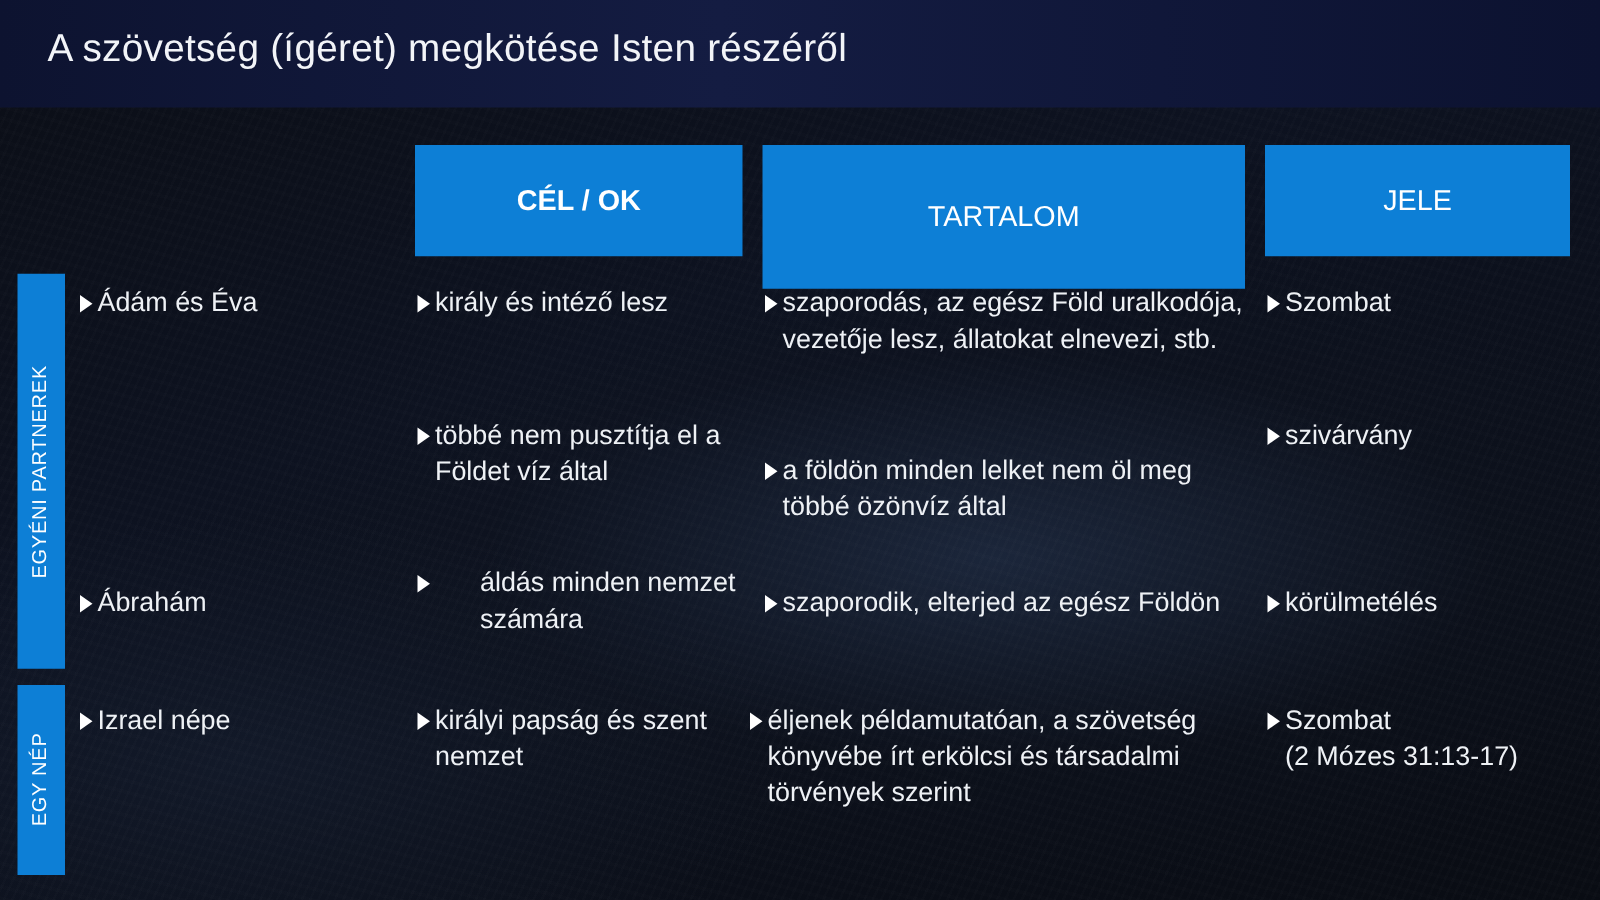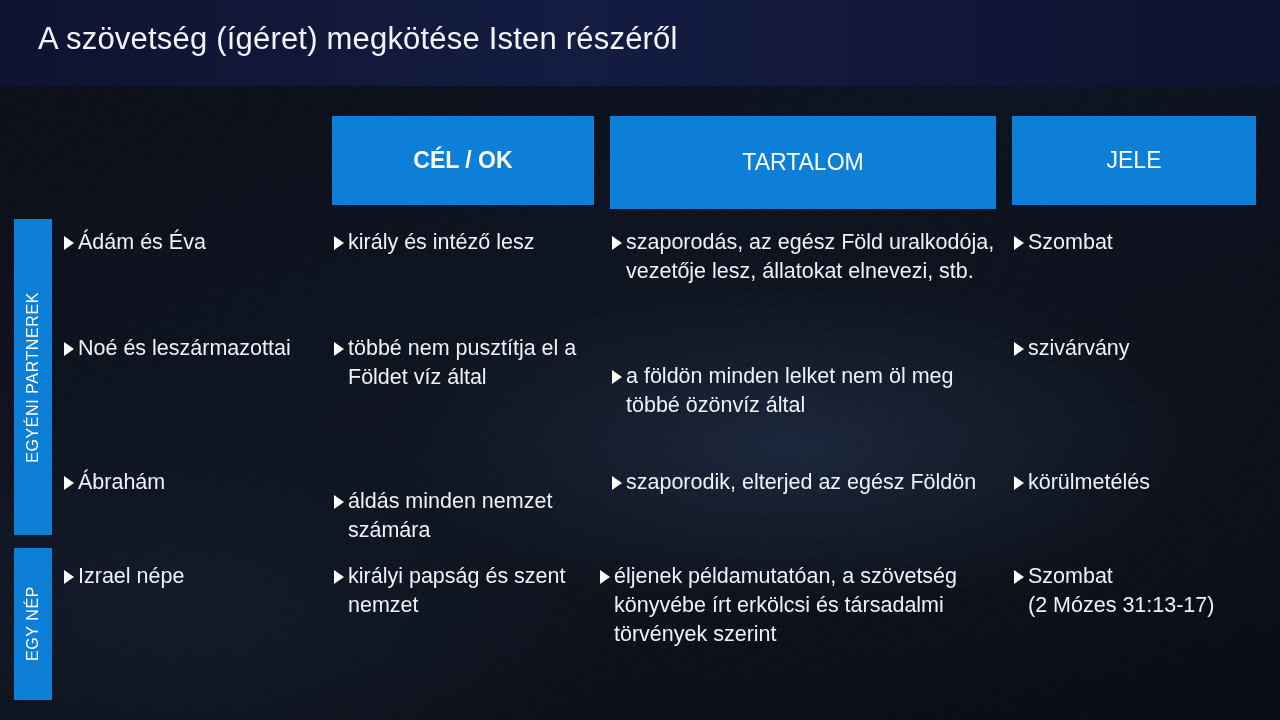--- a/index.html
+++ b/index.html
@@ -100,21 +100,21 @@
 <body>
 
 <div class="slide">
 
   <div class="title-band"></div>
   <div class="title-text">A szövetség (ígéret) megkötése Isten részéről</div>
 
   <div class="head" style="left:332px; top:116px; width:262px; height:89px;font-weight:bold;">
     <span>CÉL / OK</span>
   </div>
-  <div class="head" style="left:610px; top:116px; width:386px; height:93px;">
+  <div class="head" style="left:610px; top:116px; width:386px; height:115px;">
     <span>TARTALOM</span>
   </div>
   <div class="head" style="left:1012px; top:116px; width:244px; height:89px;">
     <span>JELE</span>
   </div>
 
   <div class="vlabel" style="left:14px; top:219px; width:38px; height:316px;">
     <span>EGYÉNI PARTNEREK</span>
   </div>
   <div class="vlabel" style="left:14px; top:548px; width:38px; height:152px;">
@@ -131,42 +131,38 @@
   </div>
   <div class="cell bul" style="left:612px; top:228px; width:392px;">
     <span class="tri"></span>
     <span class="txt">szaporodás, az egész Föld uralkodója, vezetője lesz, állatokat elnevezi, stb.</span>
   </div>
   <div class="cell bul" style="left:1014px; top:228px; width:250px;">
     <span class="tri"></span>
     <span class="txt">Szombat</span>
   </div>
 
-  <div class="cell bul" style="left:64px; top:334px; width:252px;">
-    <span class="tri"></span>
-    <span class="txt">Noé és leszármazottai</span>
-  </div>
   <div class="cell bul" style="left:334px; top:334px; width:262px;">
     <span class="tri"></span>
     <span class="txt">többé nem pusztítja el a Földet víz által</span>
   </div>
   <div class="cell bul" style="left:612px; top:362px; width:392px;">
     <span class="tri"></span>
     <span class="txt">a földön minden lelket nem öl meg többé özönvíz által</span>
   </div>
   <div class="cell bul" style="left:1014px; top:334px; width:250px;">
     <span class="tri"></span>
     <span class="txt">szivárvány</span>
   </div>
 
   <div class="cell bul" style="left:64px; top:468px; width:252px;">
     <span class="tri"></span>
     <span class="txt">Ábrahám</span>
   </div>
-  <div class="cell bul" style="left:334px; top:487px; width:262px;">
+  <div class="cell bul" style="left:334px; top:452px; width:262px;gap:36px;">
     <span class="tri"></span>
     <span class="txt">áldás minden nemzet számára</span>
   </div>
   <div class="cell bul" style="left:612px; top:468px; width:392px;">
     <span class="tri"></span>
     <span class="txt">szaporodik, elterjed az egész Földön</span>
   </div>
   <div class="cell bul" style="left:1014px; top:468px; width:250px;">
     <span class="tri"></span>
     <span class="txt">körülmetélés</span>

